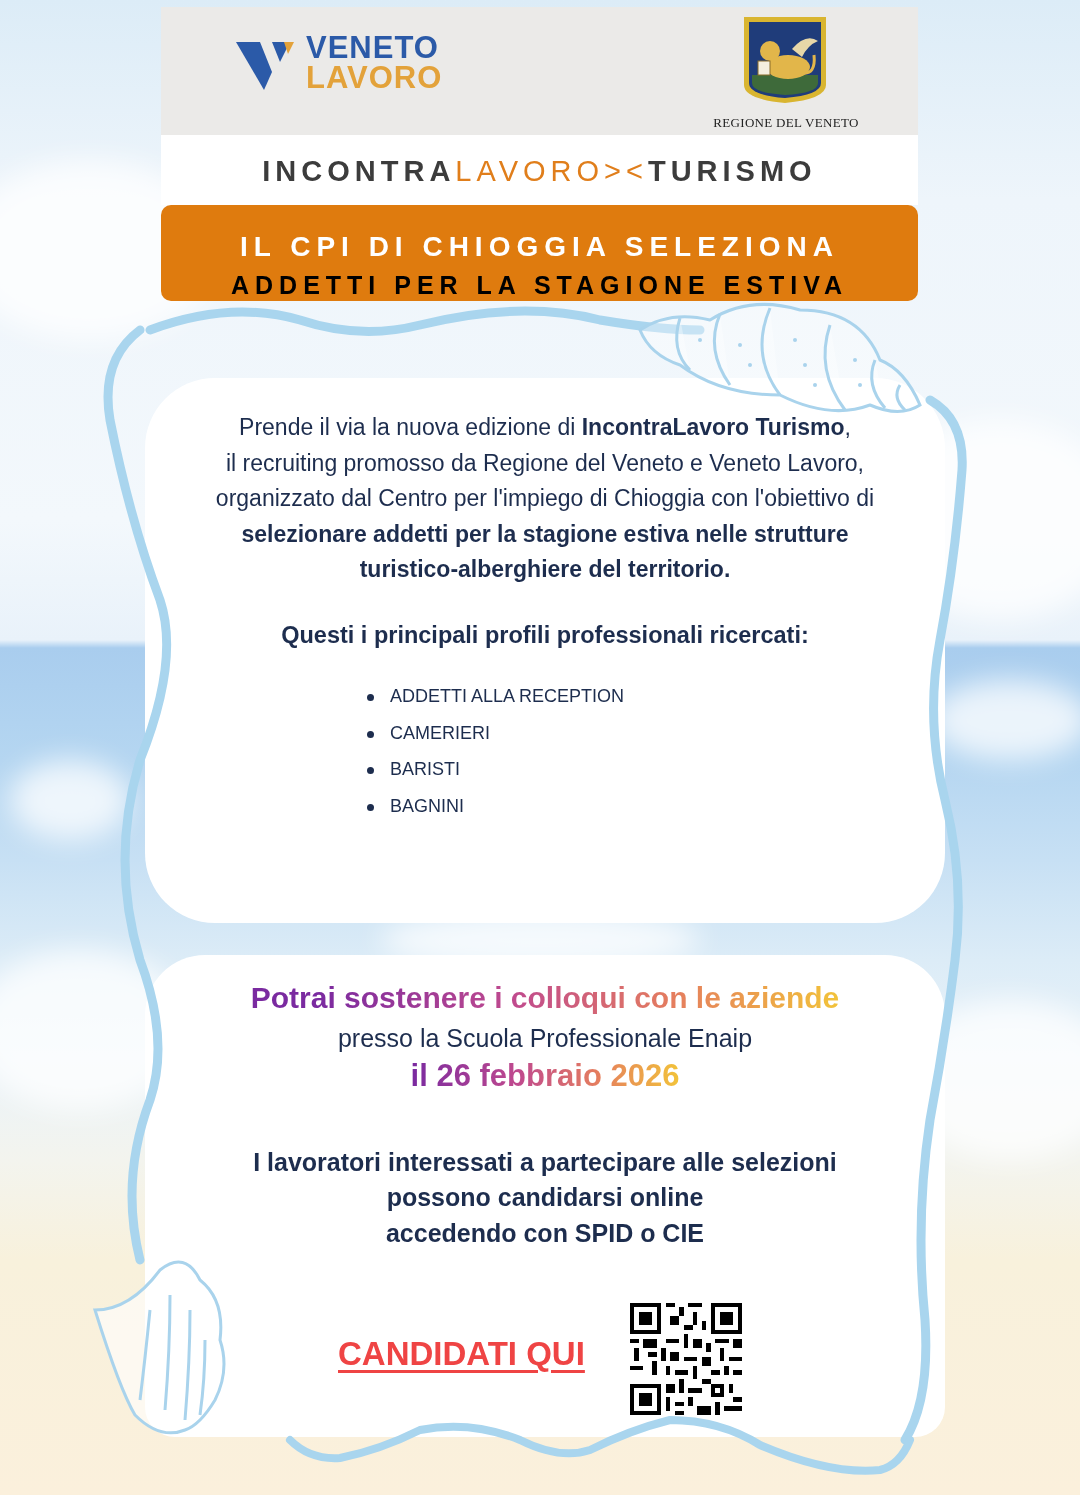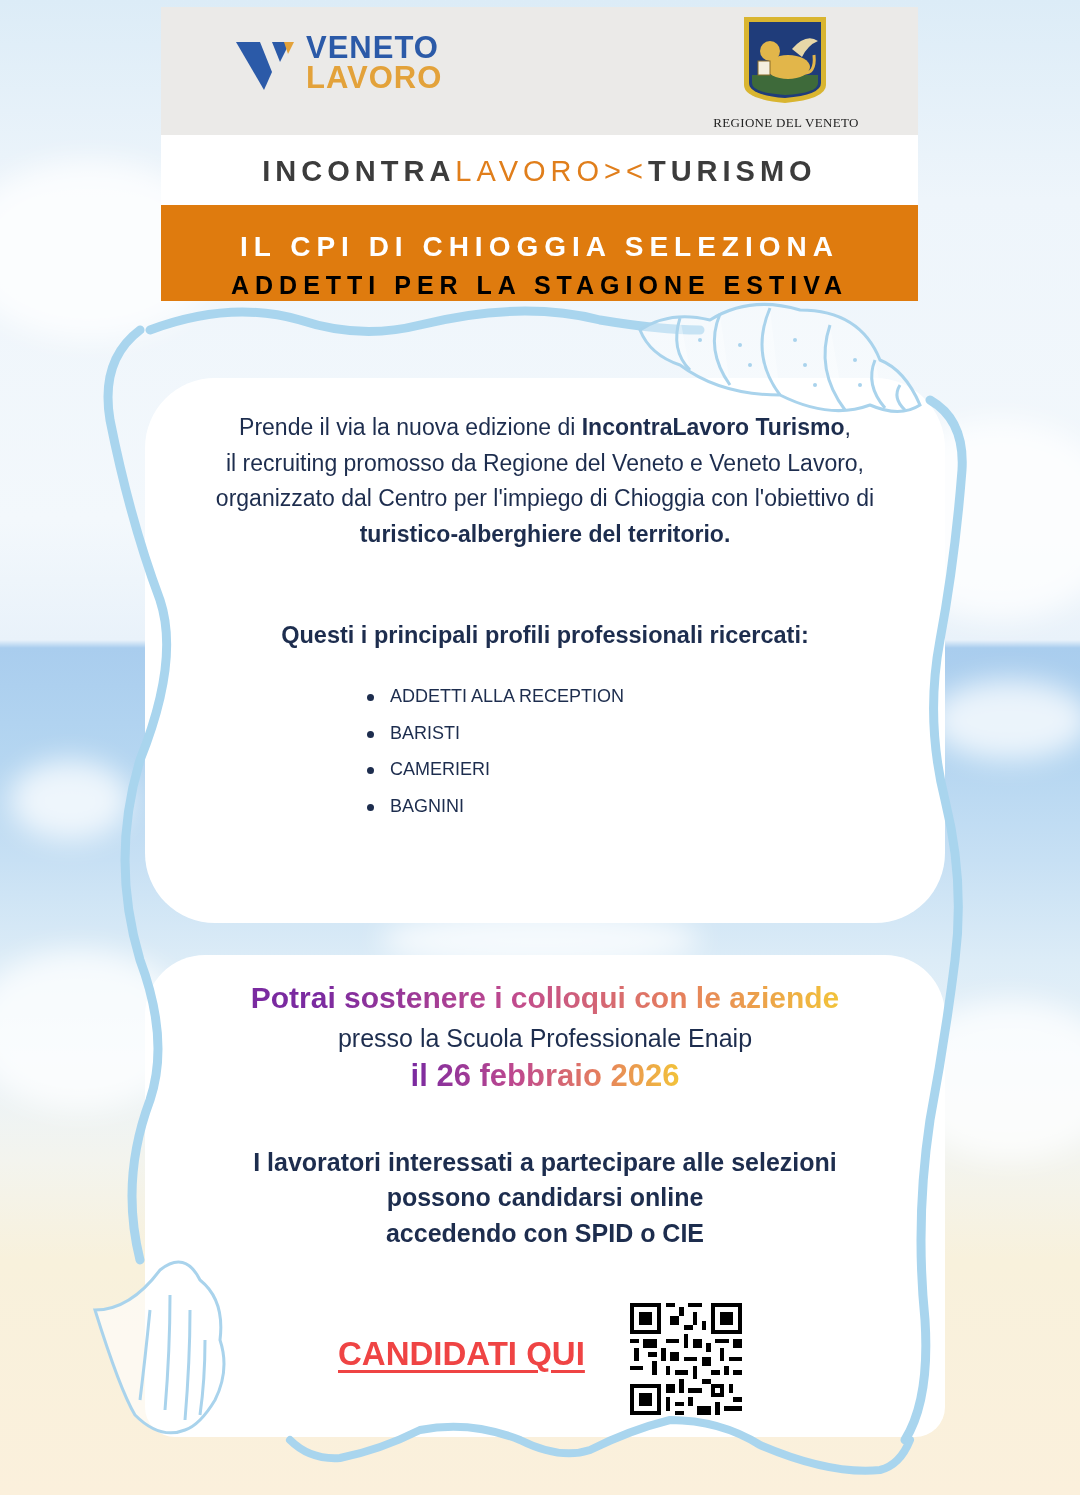--- a/index.html
+++ b/index.html
@@ -20,21 +20,21 @@
   .vl-text2 { position:absolute; left:70px; top:30px; font-weight:bold; font-size:31px; letter-spacing:1px; color:#e3a23a; line-height:32px; }
   .rv-logo { position:absolute; left:545px; top:8px; width:160px; height:118px; }
   .rv-shield { position:absolute; left:36px; top:0; width:86px; height:90px; }
   .rv-text { position:absolute; left:0; top:100px; width:160px; text-align:center; font-family:"Liberation Serif", serif; font-size:13px; color:#222; letter-spacing:0.3px; }
 
   .title-bar { position:absolute; left:161px; top:135px; width:757px; height:70px; background:#ffffff; text-align:center; }
   .title-text { font-size:29px; letter-spacing:5px; line-height:72px; font-weight:bold; }
   .t-dark { color:#3c3c3c; }
   .t-orange { color:#e07e1b; font-weight:normal; }
 
-  .orange-bar { position:absolute; left:161px; top:205px; width:757px; height:96px; background:#df7b0e; text-align:center; }
+  .orange-bar { position:absolute; left:161px; top:205px; width:757px; height:96px; background:#df7b0e; text-align:center;border-radius:10px; }
   .orange-line1 { position:absolute; left:0; right:0; top:26px; color:#fff; font-weight:bold; font-size:28px; letter-spacing:6px; }
   .orange-line2 { position:absolute; left:0; right:0; top:66px; color:#000000; font-weight:bold; font-size:25px; letter-spacing:6px; }
 
   .card { position:absolute; background:#ffffff; }
   .card1 { left:145px; top:378px; width:800px; height:545px; border-radius:70px; }
   .card2 { left:145px; top:955px; width:800px; height:482px; border-radius:60px 60px 30px 30px; }
 
   .intro { position:absolute; left:0; right:0; top:32px; text-align:center; font-size:23px; line-height:35.5px; color:#1d2d4e; }
   .intro b { font-weight:bold; }
   .profiles-title { position:absolute; left:0; right:0; top:244px; text-align:center; font-size:23.5px; font-weight:bold; color:#1d2d4e; }
@@ -102,27 +102,28 @@
 <div class="orange-bar">
   <div class="orange-line1">IL CPI DI CHIOGGIA SELEZIONA</div>
   <div class="orange-line2">ADDETTI PER LA STAGIONE ESTIVA</div>
 </div>
 
 <div class="card card1">
   <div class="intro">
     <div><span>Prende il via la nuova edizione di </span><b>IncontraLavoro Turismo</b><span>,</span></div>
     <div>il recruiting promosso da Regione del Veneto e Veneto Lavoro,</div>
     <div>organizzato dal Centro per l'impiego di Chioggia con l'obiettivo di</div>
+    <div style="font-weight:bold;">selezionare addetti per la stagione estiva nelle strutture</div>
     <div style="font-weight:bold;">turistico-alberghiere del territorio.</div>
   </div>
   <div class="profiles-title">Questi i principali profili professionali ricercati:</div>
   <ul class="profiles-list">
     <li>ADDETTI ALLA RECEPTION</li>
+    <li>CAMERIERI</li>
     <li>BARISTI</li>
-    <li>CAMERIERI</li>
     <li>BAGNINI</li>
   </ul>
 </div>
 
 <div class="card card2">
   <div class="grad-title">Potrai sostenere i colloqui con le aziende</div>
   <div class="venue">presso la Scuola Professionale Enaip</div>
   <div class="date"><span>il 26 febbraio 2026</span></div>
   <div class="apply-text">
     <div>I lavoratori interessati a partecipare alle selezioni</div>

